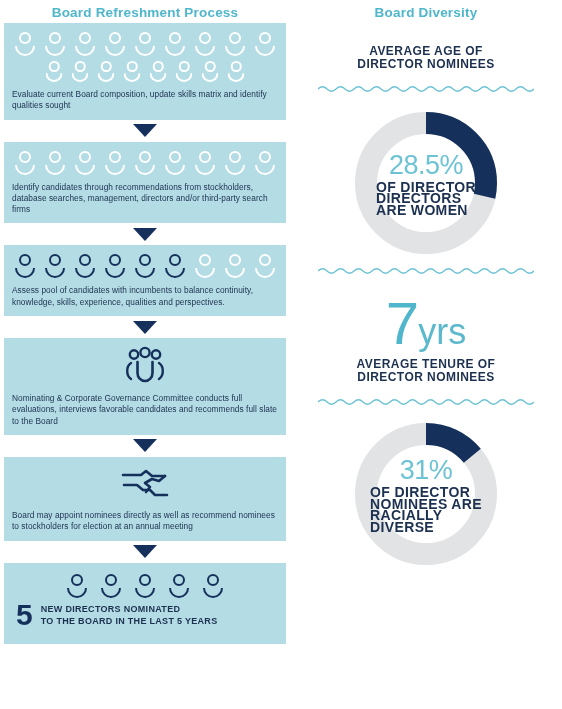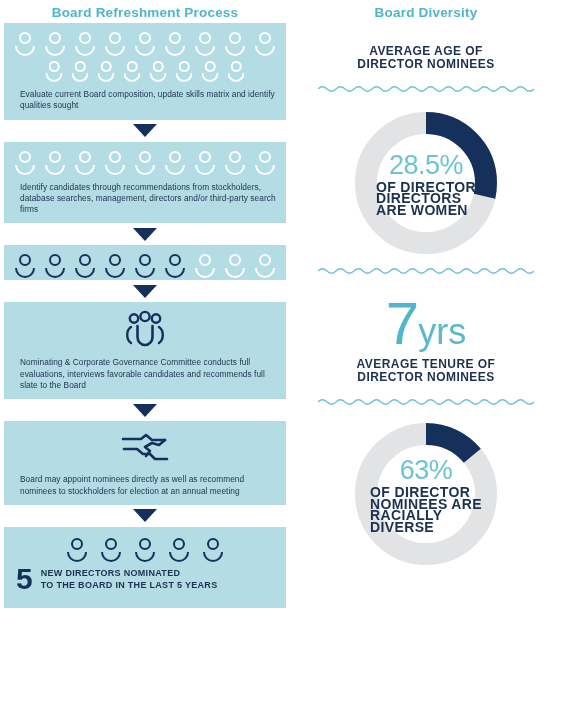--- a/index.html
+++ b/index.html
@@ -49,21 +49,21 @@
   .step-icons .row{
     display:flex;
     justify-content:center;
     width:100%;
     gap:2px;
   }
   .step-text{
     font-size:8.3px;
     line-height:11.3px;
     color:#1c3050;
-    padding:5px 8px 8px 16px;
+    padding:5px 8px 8px 8px;
     letter-spacing:.05px;
   }
 
   
   .person{
     position:relative;
     width:28px;height:27px;
     flex:0 0 auto;
   }
   .person .head{
@@ -323,20 +323,21 @@
             <span class="person white">
                 <i class="head"></i>
                 <i class="body"></i>
               </span>
             <span class="person white">
                 <i class="head"></i>
                 <i class="body"></i>
               </span>
           </div>
         </div>
+        <div class="step-text">Assess pool of candidates with incumbents to balance continuity, knowledge, skills, experience, qualities and perspectives.</div>
       </div>
 
       <div class="arrow-wrap">
         <div class="arrow"></div>
       </div>
 
       <div class="step">
         <div class="icon-center">
           <svg width="46" height="40" viewBox="0 0 46 40">
             <circle cx="12" cy="8.5" r="4.2" fill="none" stroke="#16305c" stroke-width="2.4"></circle>
@@ -462,21 +463,21 @@
       </svg>
     </div>
 
     <div class="stat" style="margin-top:12px;">
       <div class="donut">
         <svg width="150" height="150" viewBox="0 0 150 150">
           <circle cx="75" cy="75" r="60" fill="none" stroke="#e2e3e5" stroke-width="22"></circle>
           <circle id="donut-diverse" cx="75" cy="75" r="60" fill="none" stroke="#16305c" stroke-width="22" stroke-dasharray="52.778756580308524 324.2123618504666" transform="rotate(-90 75 75)"></circle>
         </svg>
         <div class="donut-label">
-          <div class="donut-pct">63%</div>
+          <div class="donut-pct">31%</div>
           <div class="donut-cap">
             <div>OF DIRECTOR</div>
             <div>NOMINEES ARE</div>
             <div>RACIALLY</div>
             <div>DIVERSE</div>
           </div>
         </div>
       </div>
     </div>
 

